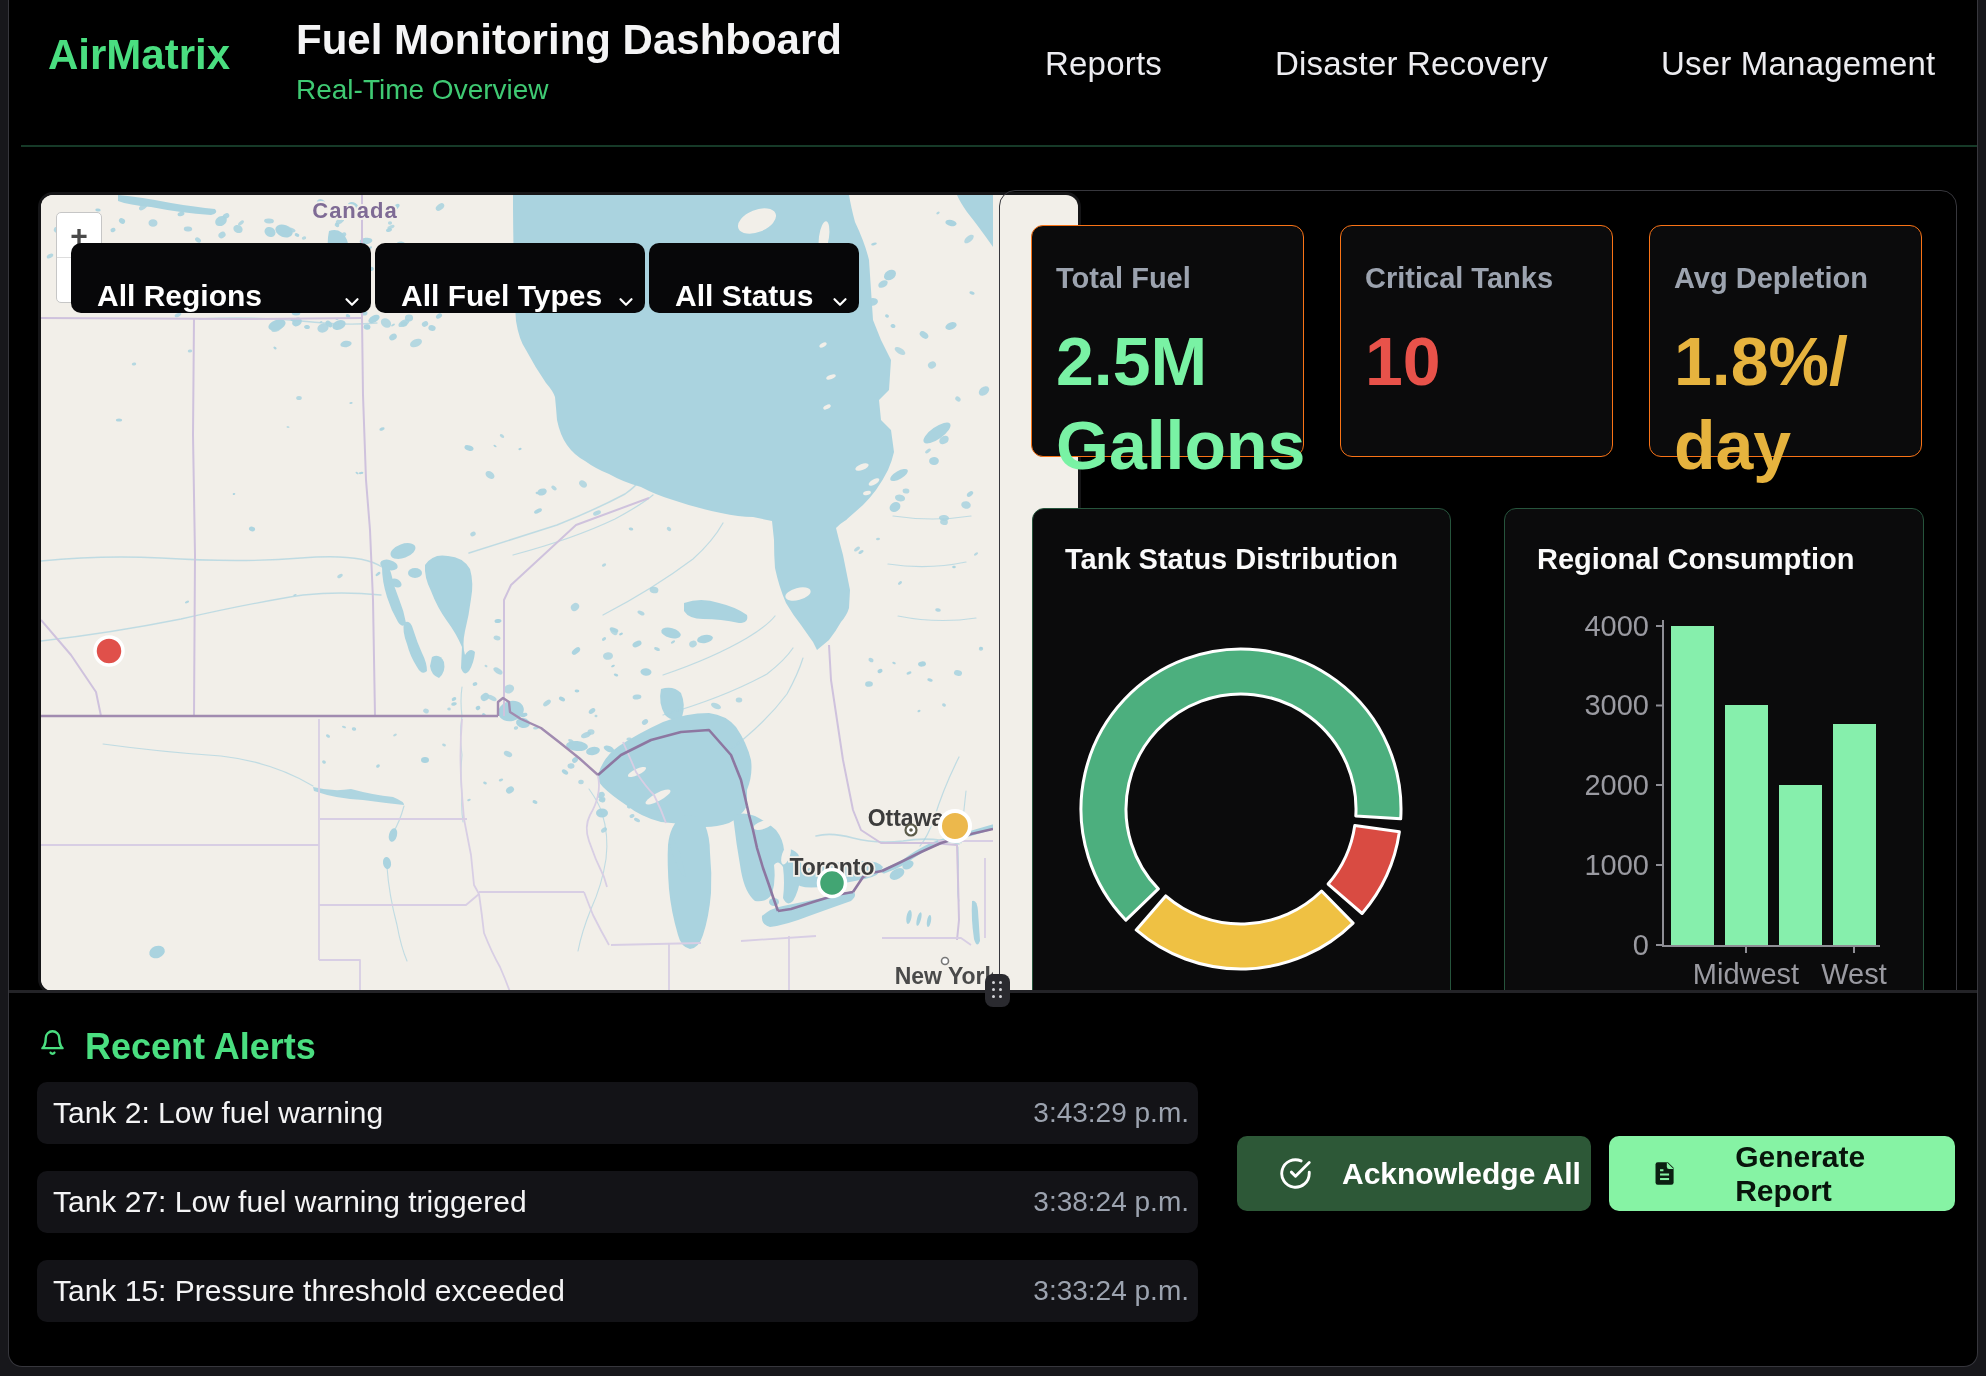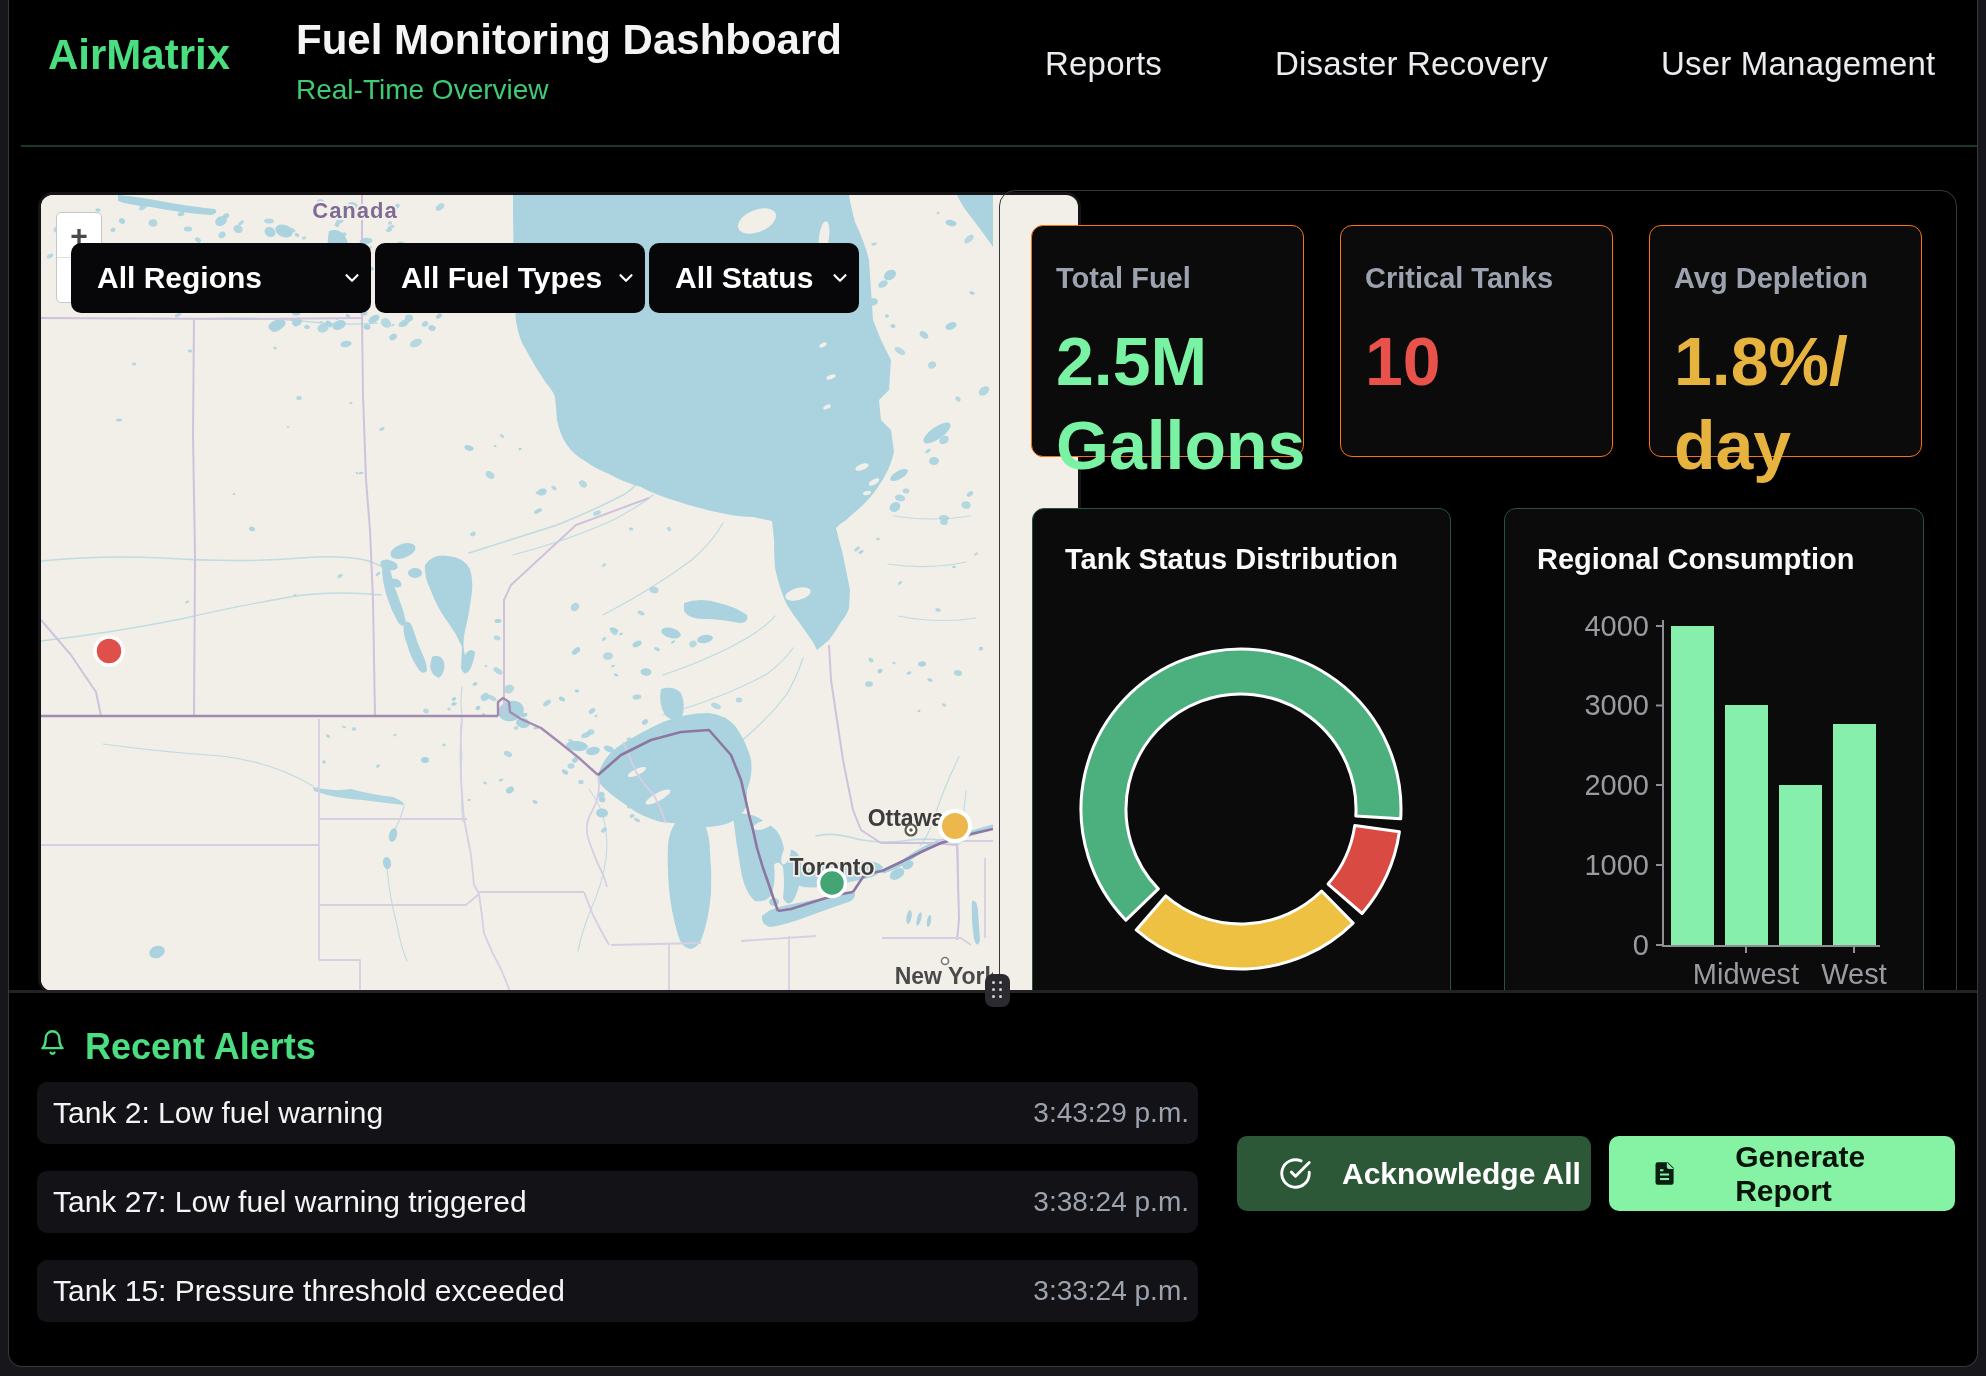--- a/index.html
+++ b/index.html
@@ -7,21 +7,21 @@
 #hdr{position:absolute;left:12px;top:0;width:100%;height:147px;border-bottom:2px solid #163a28;background:#000}
 .logo{position:absolute;left:27px;top:34px;font-size:42px;font-weight:700;color:#4ade80;line-height:1}
 .title{position:absolute;left:275px;top:19px;font-size:42px;font-weight:700;color:#f4f4f5;line-height:1}
 .subtitle{position:absolute;left:275px;top:76px;font-size:28px;font-weight:500;color:#3fca73;line-height:1}
 .nav{position:absolute;top:47px;font-size:33px;font-weight:400;color:#ececf0;line-height:1;letter-spacing:0.2px}
 #main{position:absolute;left:0;top:125px;width:100%;height:865px;overflow:hidden}
 #map{position:absolute;left:32px;top:70px;width:1037px;height:796px;border-radius:12px;overflow:hidden;background:#f2efe9;box-shadow:0 0 0 3px #151517}
 .zctl{position:absolute;left:15px;top:17px;width:46px;height:91px;background:#fff;border-radius:5px;border:1px solid #c6c6c6}
 .zctl .zp{position:absolute;left:0;top:0;width:100%;height:45px;border-bottom:1px solid #ddd;color:#4a4a4a;font-size:30px;font-weight:700;text-align:center;line-height:45px}
 .zctl .zm{position:absolute;left:0;top:46px;width:100%;height:45px;color:#4a4a4a;font-size:30px;font-weight:700;text-align:center;line-height:41px}
-.filter{position:absolute;top:48px;height:70px;background:#070709;border-radius:10px;color:#fff;font-size:30px;font-weight:600;display:flex;align-items:center;padding:0 8px 0 26px;justify-content:space-between;white-space:nowrap}
+.filter{position:absolute;top:48px;height:70px;background:#070709;border-radius:10px;color:#fff;font-size:30px;font-weight:600;display:flex;align-items:flex-end;padding:0 8px 0 26px;justify-content:space-between;white-space:nowrap}
 #panel{position:absolute;left:990px;top:65px;width:958px;height:1000px;border:1px solid #37373d;border-radius:16px}
 .stat{position:absolute;top:100px;width:273px;height:232px;background:#0b0b0c;border:1px solid #f97316;border-radius:12px;padding:38px 24px}
 .stat .lb{font-size:29px;font-weight:600;color:#9ca3af;line-height:1}
 .stat .vl{margin-top:26px;font-size:68px;font-weight:700;line-height:84px}
 .chart{position:absolute;top:383px;width:419px;height:640px;background:#0b0b0c;border:1px solid #26543c;border-radius:12px;padding:36px 32px}
 .chart h3{font-size:29px;font-weight:700;color:#fafafa;line-height:1;white-space:nowrap}
 #splitter{position:absolute;left:0;top:990px;width:100%;height:3px;background:#232327}
 #handle{position:absolute;left:976px;top:974px;width:25px;height:33px;background:#2a2a2f;border-radius:8px}
 #handle i{position:absolute;width:3px;height:3px;border-radius:50%;background:#d4d4d8}
 .arow{position:absolute;left:28px;width:1161px;height:62px;background:#131317;border-radius:10px}

